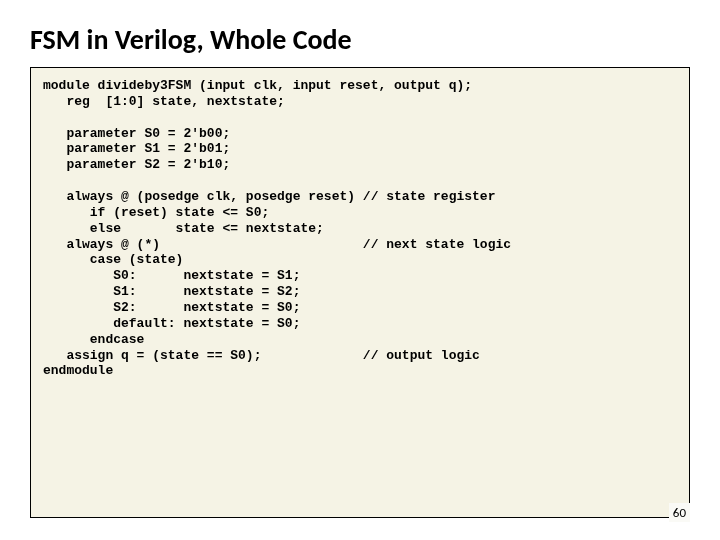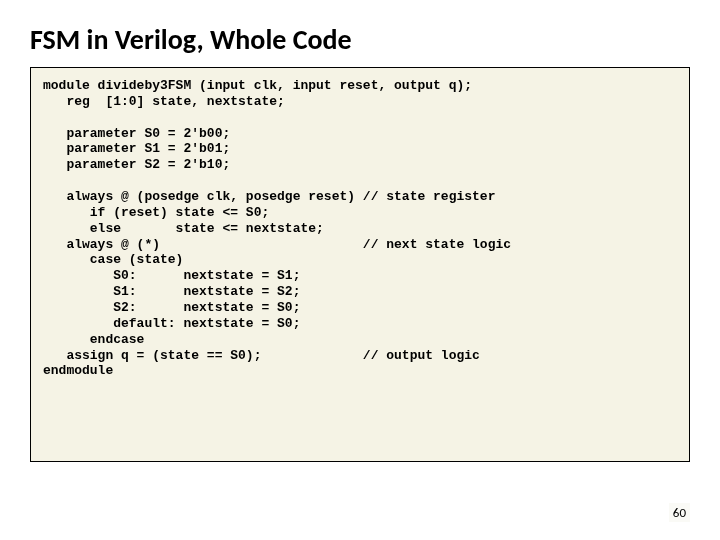--- a/index.html
+++ b/index.html
@@ -4,21 +4,21 @@
 <style>
   * { margin: 0; padding: 0; box-sizing: border-box; }
   html, body { width: 720px; height: 540px; background: #fff; font-family: Calibri, Arial, sans-serif; }
   .slide { width: 720px; height: 540px; position: relative; padding: 22px 30px 15px 30px; }
   .title { font-size: 28px; font-weight: 700; color: #000; margin-bottom: 10px; }
   .code-box {
     border: 1px solid #000;
     background: #f5f3e5;
     padding: 10px 12px 16px 12px;
     width: 100%;
-    height: 395px;
+    height: 451px;
   }
   pre {
     font-family: "Courier New", monospace;
     font-size: 13px;
     line-height: 1.22;
     white-space: pre;
     color: #000;
     font-weight: bold;
   }
   .page-num {

